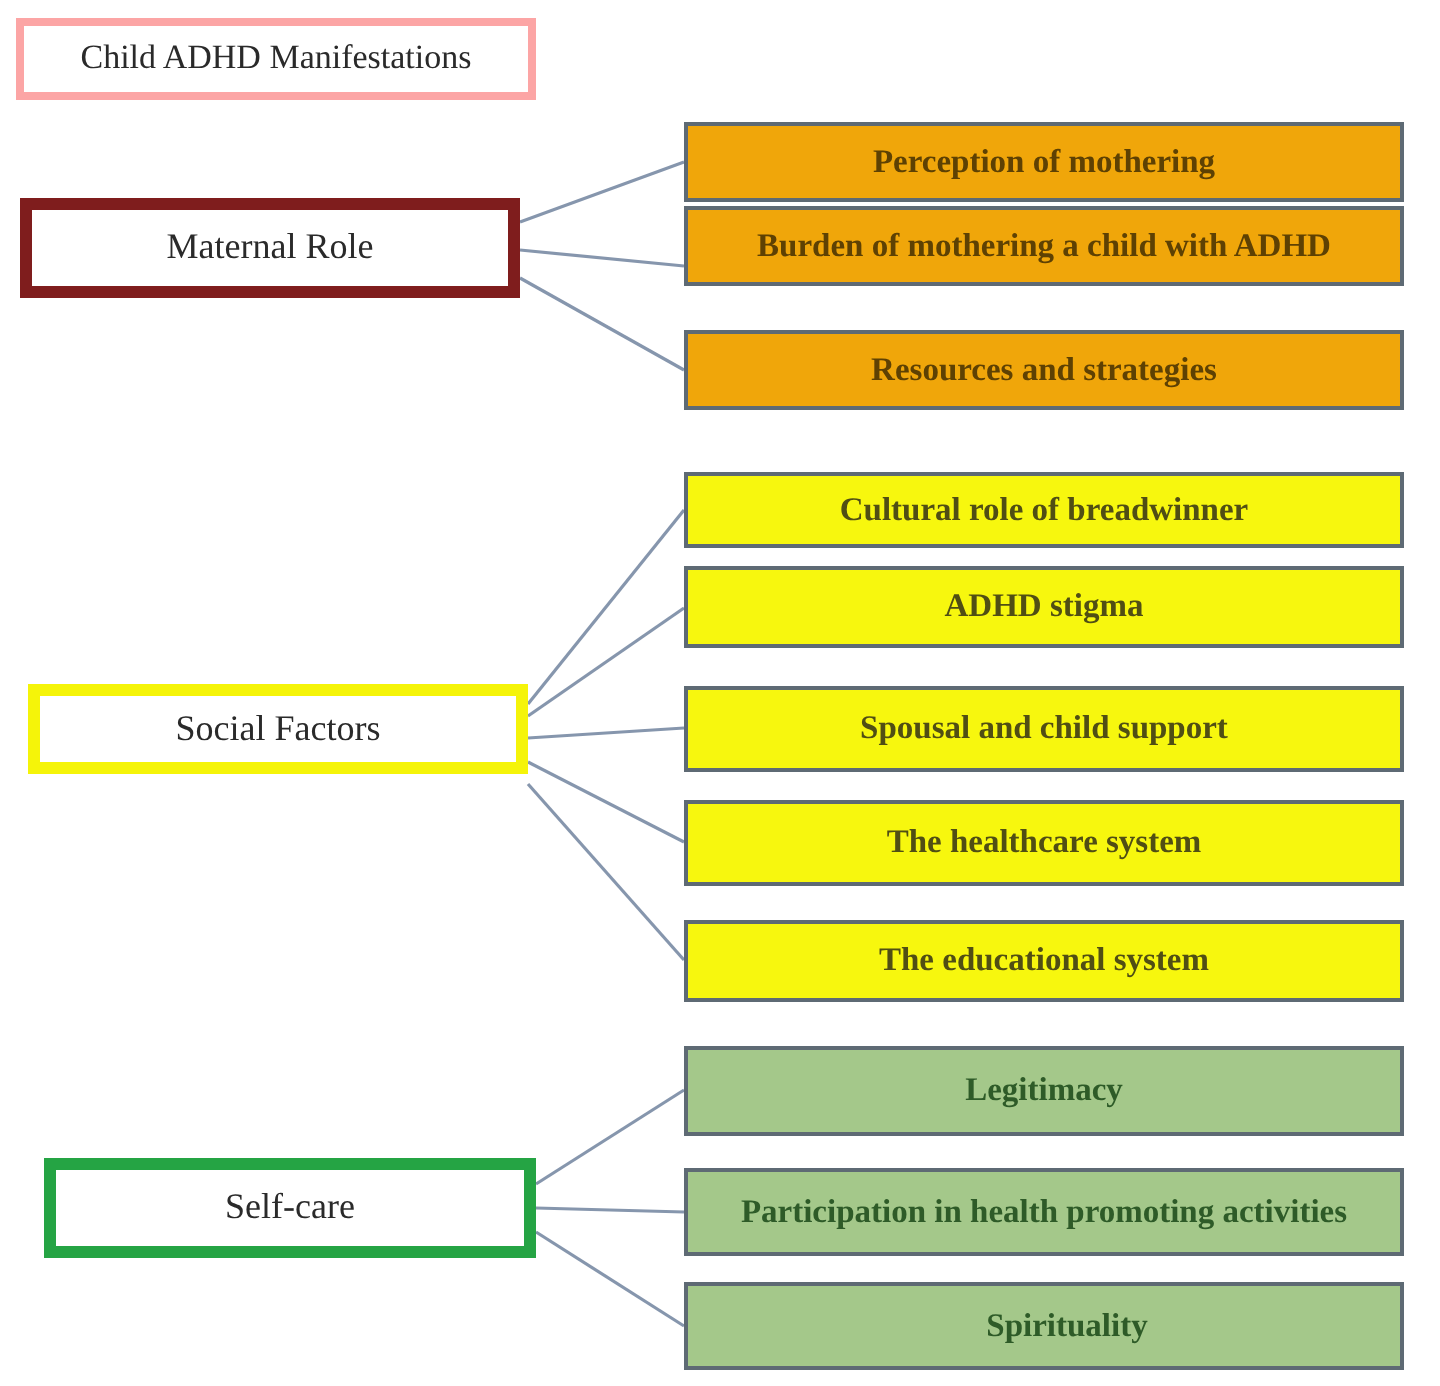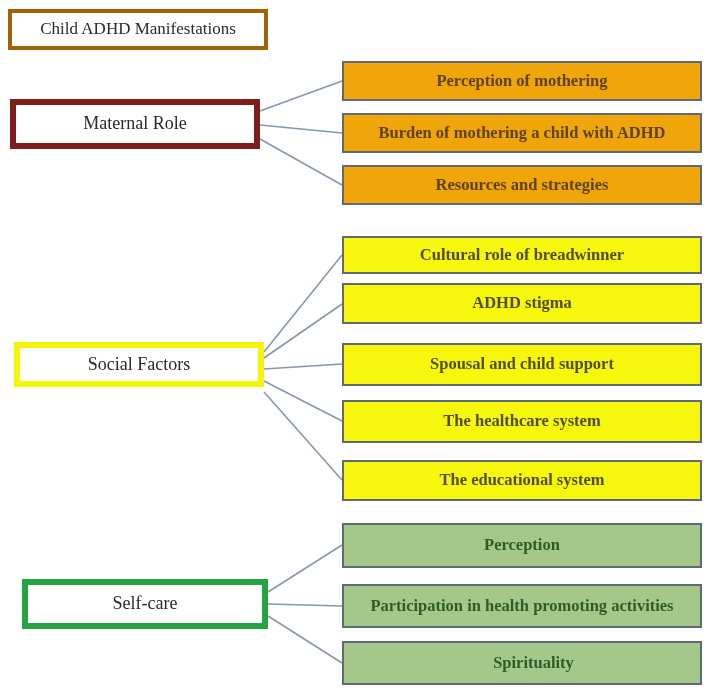--- a/index.html
+++ b/index.html
@@ -21,39 +21,39 @@
     box-sizing: border-box;
     display: flex;
     align-items: center;
     justify-content: center;
     text-align: center;
     line-height: 1.1;
     background: #ffffff;
   }
   .title-box {
     left: 8px; top: 9px; width: 260px; height: 41px;
-    border: 4px solid #a16207;
+    border: 4px solid #fca5a5;
     font-size: 17px; color: #2a2a2a;
   }
   .cat { font-size: 18px; color: #2a2a2a; }
   .cat-maternal { left: 10px;  top: 99px;  width: 250px; height: 50px; border: 6px solid #7f1d1d; }
   .cat-social   { left: 14px;  top: 342px; width: 250px; height: 45px; border: 6px solid #F5F409; }
   .cat-self     { left: 22px;  top: 579px; width: 246px; height: 50px; border: 6px solid #25A444; align-items: center; }
   .sub {
     left: 342px; width: 360px;
     border: 2px solid #5E6A74;
     font-weight: bold;
     font-size: 16.5px;
     padding: 0 4px;
   }
   .sub-orange { background: #F0A60A; color: #5E4103; }
   .sub-yellow { background: #F7F70E; color: #504E14; }
   .sub-green  { background: #A4C88A; color: #2E5B28; }
   .m1 { top: 61px;  height: 40px; }
-  .m2 { top: 113px; height: 40px; }
+  .m2 { top: 103px; height: 40px; }
   .m3 { top: 165px; height: 40px; }
   .s1 { top: 236px; height: 38px; }
   .s2 { top: 283px; height: 41px; }
   .s3 { top: 343px; height: 43px; }
   .s4 { top: 400px; height: 43px; }
   .s5 { top: 460px; height: 41px; }
   .c1 { top: 523px; height: 45px; }
   .c2 { top: 584px; height: 44px; }
   .c3 { top: 641px; height: 44px; padding-left: 27px; }
 </style>
@@ -112,21 +112,21 @@
     <span>The healthcare system</span>
   </div>
   <div class="box sub sub-yellow s5">
     <span>The educational system</span>
   </div>
 
   <div class="box cat cat-self">
     <span>Self-care</span>
   </div>
   <div class="box sub sub-green c1">
-    <span>Perception</span>
+    <span>Legitimacy</span>
   </div>
   <div class="box sub sub-green c2">
     <span>Participation in health promoting activities</span>
   </div>
   <div class="box sub sub-green c3">
     <span>Spirituality</span>
   </div>
 
 </div>
 

